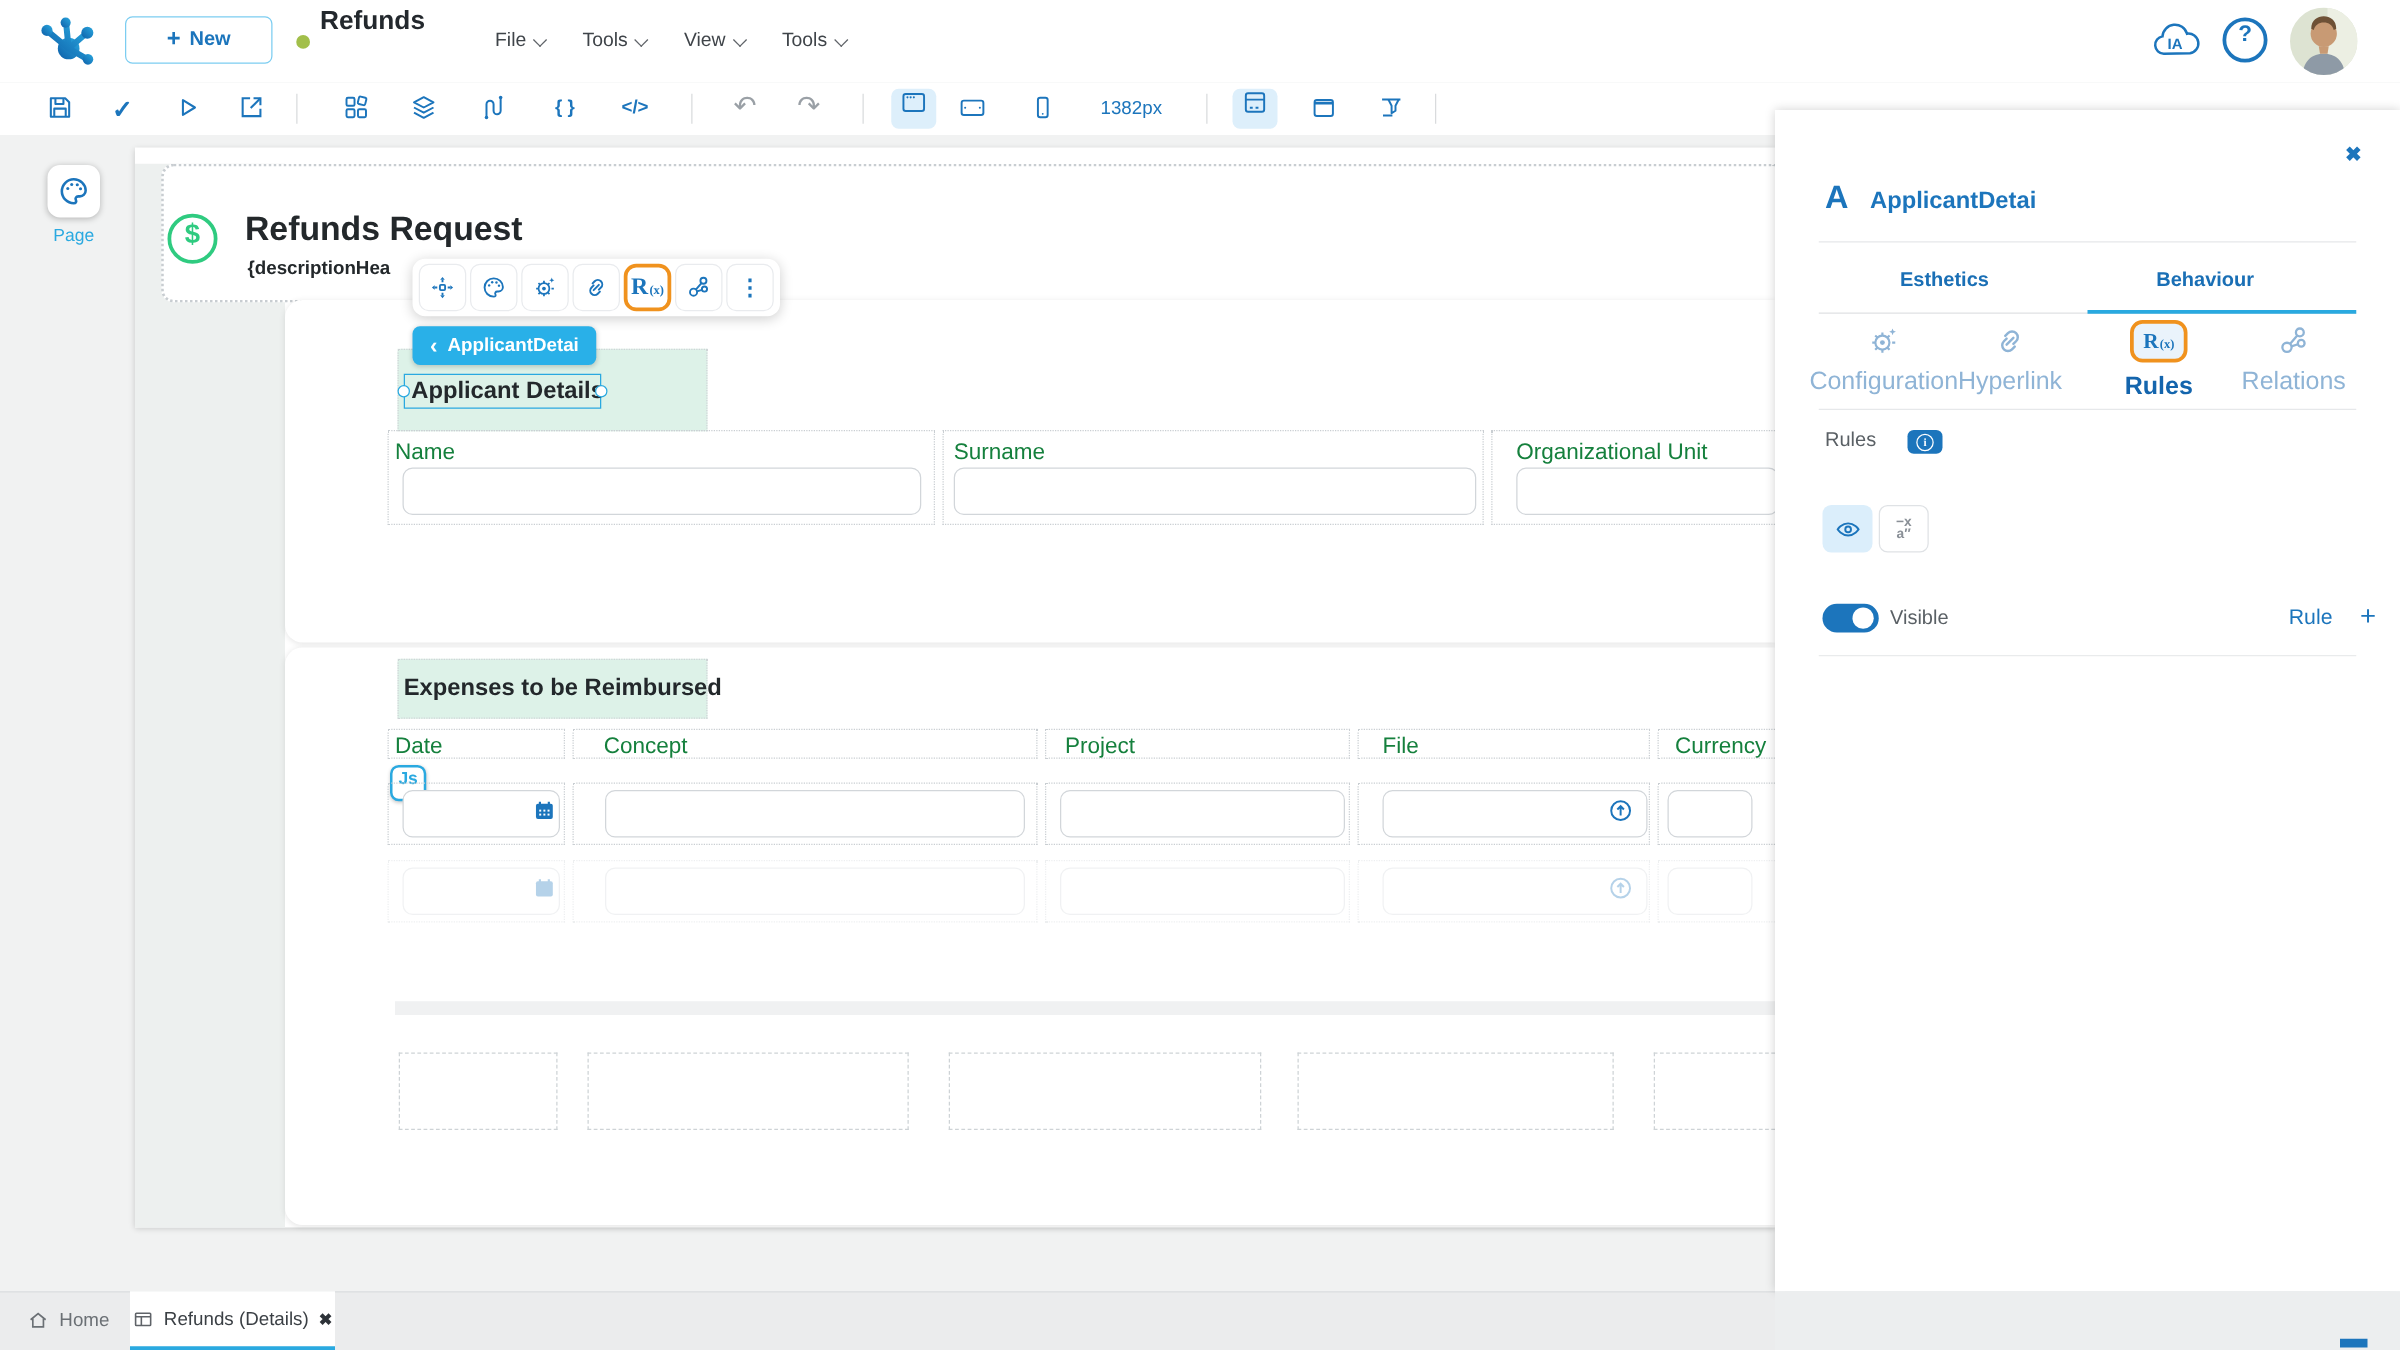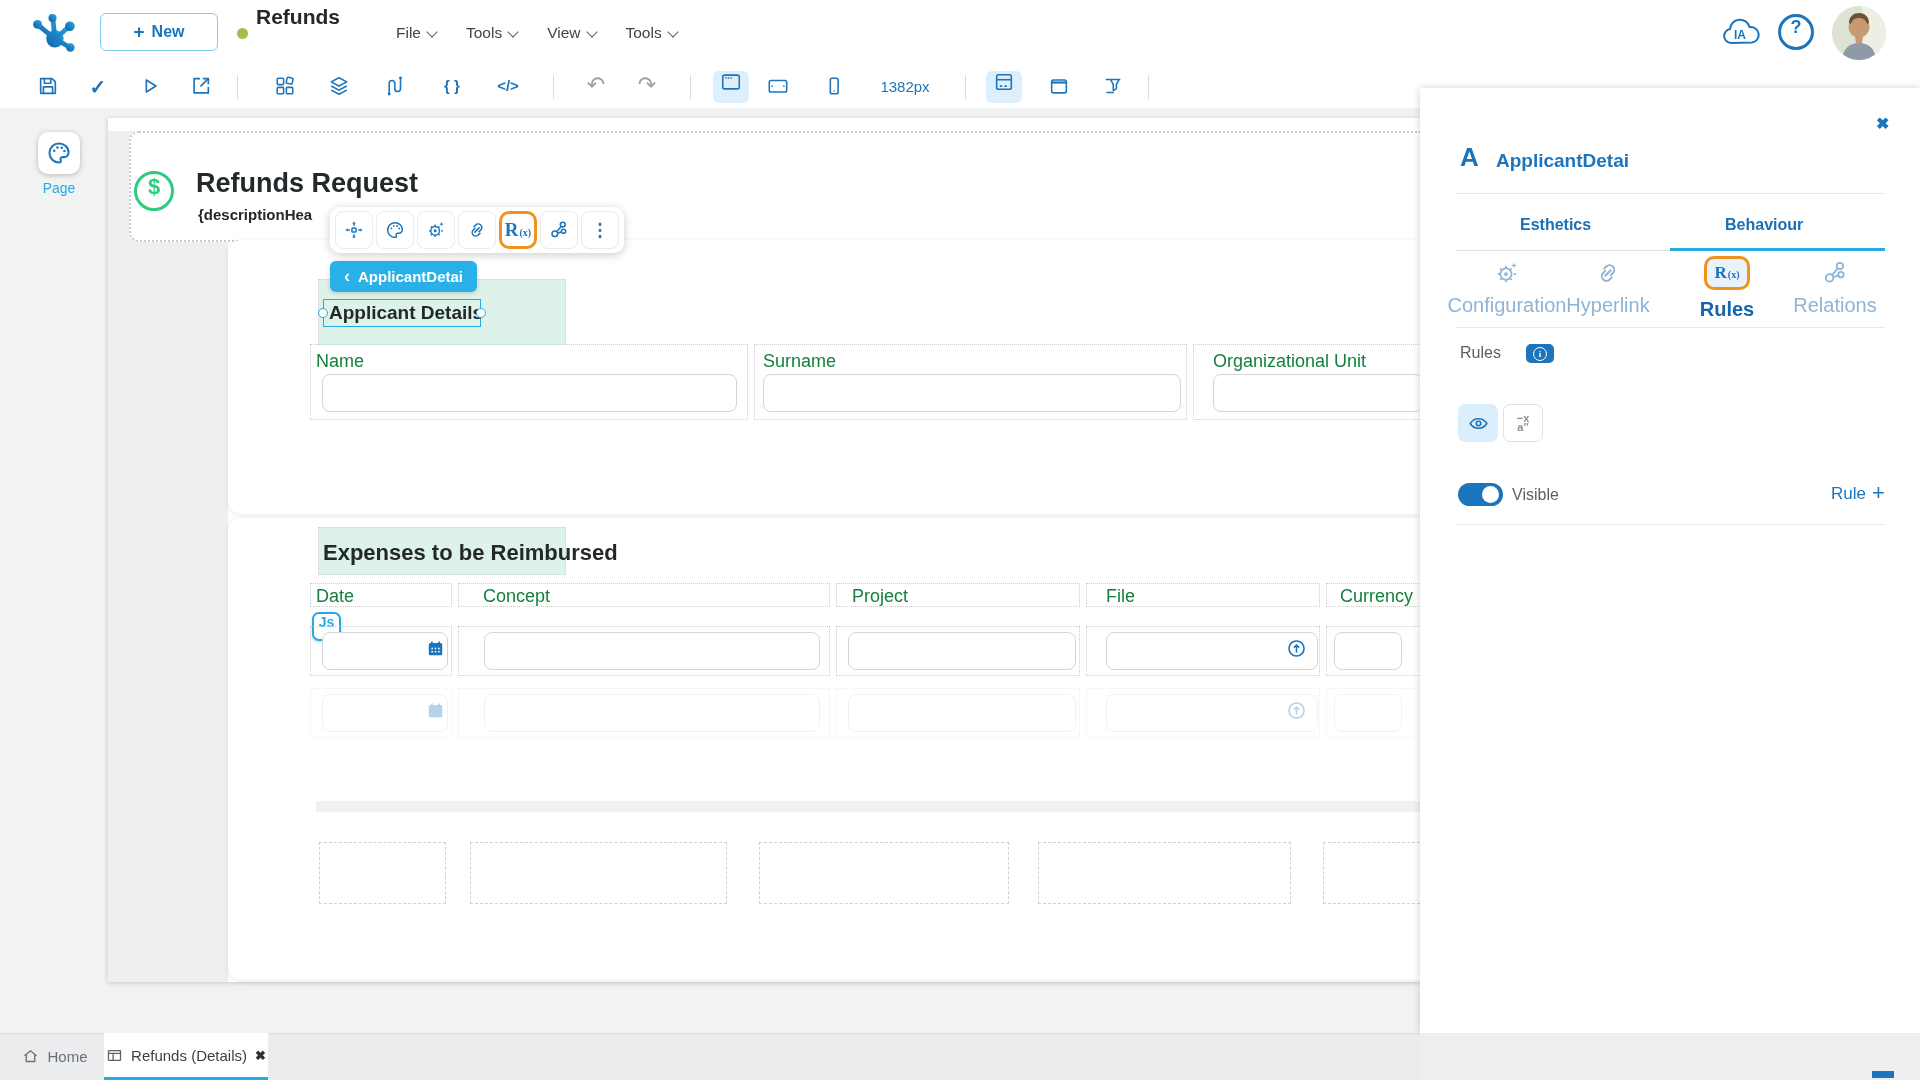--- a/index.html
+++ b/index.html
@@ -285,21 +285,21 @@
   <div class="abs fieldcol" style="left:1193px;top:236px;width:227px;height:76px;border-right:none"></div>
   <div class="abs flabel" style="left:316px;top:243px">Name</div>
   <div class="abs flabel" style="left:763px;top:243px">Surname</div>
   <div class="abs flabel" style="left:1213px;top:243px">Organizational Unit</div>
   <div class="abs inputbox" style="left:322px;top:266px;width:415px;height:38px"></div>
   <div class="abs inputbox" style="left:763px;top:266px;width:418px;height:38px"></div>
   <div class="abs inputbox" style="left:1213px;top:266px;width:210px;height:38px"></div>
 
   <div class="abs card" style="left:228px;top:410px;width:1192px;height:462px"></div>
   <div class="abs mint" style="left:318px;top:419px;width:248px;height:48px"></div>
-  <div class="abs" style="left:323px;top:432px;font-size:22px;font-weight:700;color:#23282b">Expenses to be Reimbursed</div>
+  <div class="abs" style="left:323px;top:432px;font-size:19px;font-weight:700;color:#23282b">Expenses to be Reimbursed</div>
 
   <div class="abs cellbox" style="left:310px;top:475px;width:142px;height:24px"></div>
   <div class="abs cellbox" style="left:458px;top:475px;width:372px;height:24px"></div>
   <div class="abs cellbox" style="left:836px;top:475px;width:244px;height:24px"></div>
   <div class="abs cellbox" style="left:1086px;top:475px;width:234px;height:24px"></div>
   <div class="abs cellbox" style="left:1326px;top:475px;width:94px;height:24px;border-right:none"></div>
   <div class="abs flabel" style="left:316px;top:478px">Date</div>
   <div class="abs flabel" style="left:483px;top:478px">Concept</div>
   <div class="abs flabel" style="left:852px;top:478px">Project</div>
   <div class="abs flabel" style="left:1106px;top:478px">File</div>
@@ -516,21 +516,21 @@
     <span class="rn">
       <i style="font-style:normal">−x</i>
       <b>a″</b>
     </span>
   </div>
 
   <div class="abs toggle" style="left:38px;top:395px">
     <span class="knob"></span>
   </div>
   <div class="abs" style="left:92px;top:398px;font-size:16px;color:#5a6065">Visible</div>
-  <div class="abs" style="left:411px;top:394px;color:#1c75bc;font-size:17px;display:flex;align-items:center;gap:6px">
+  <div class="abs" style="left:411px;top:394px;color:#1c75bc;font-size:17px;display:flex;align-items:center;gap:22px">
     <span>Rule</span>
     <span style="font-size:22px;font-weight:400;margin-top:-2px">+</span>
   </div>
   <div class="abs" style="left:35px;top:436px;width:430px;height:1px;background:#e9ebec"></div>
 </div>
 
 <div class="abs" style="left:1420px;top:1033px;width:500px;height:47px;background:#eceeef"></div>
 <div class="abs" style="left:1872px;top:1071px;width:22px;height:7px;background:#1c75bc"></div>
 
 </body></html>

